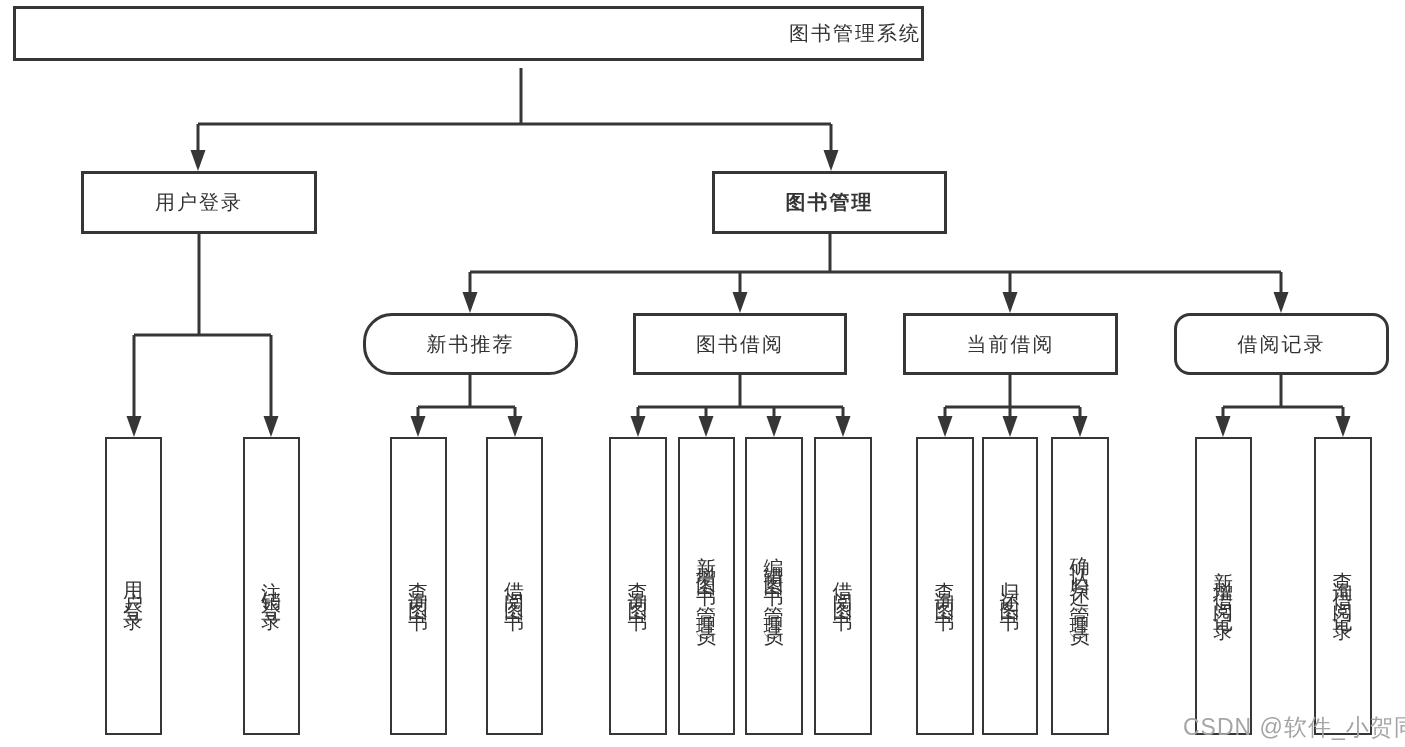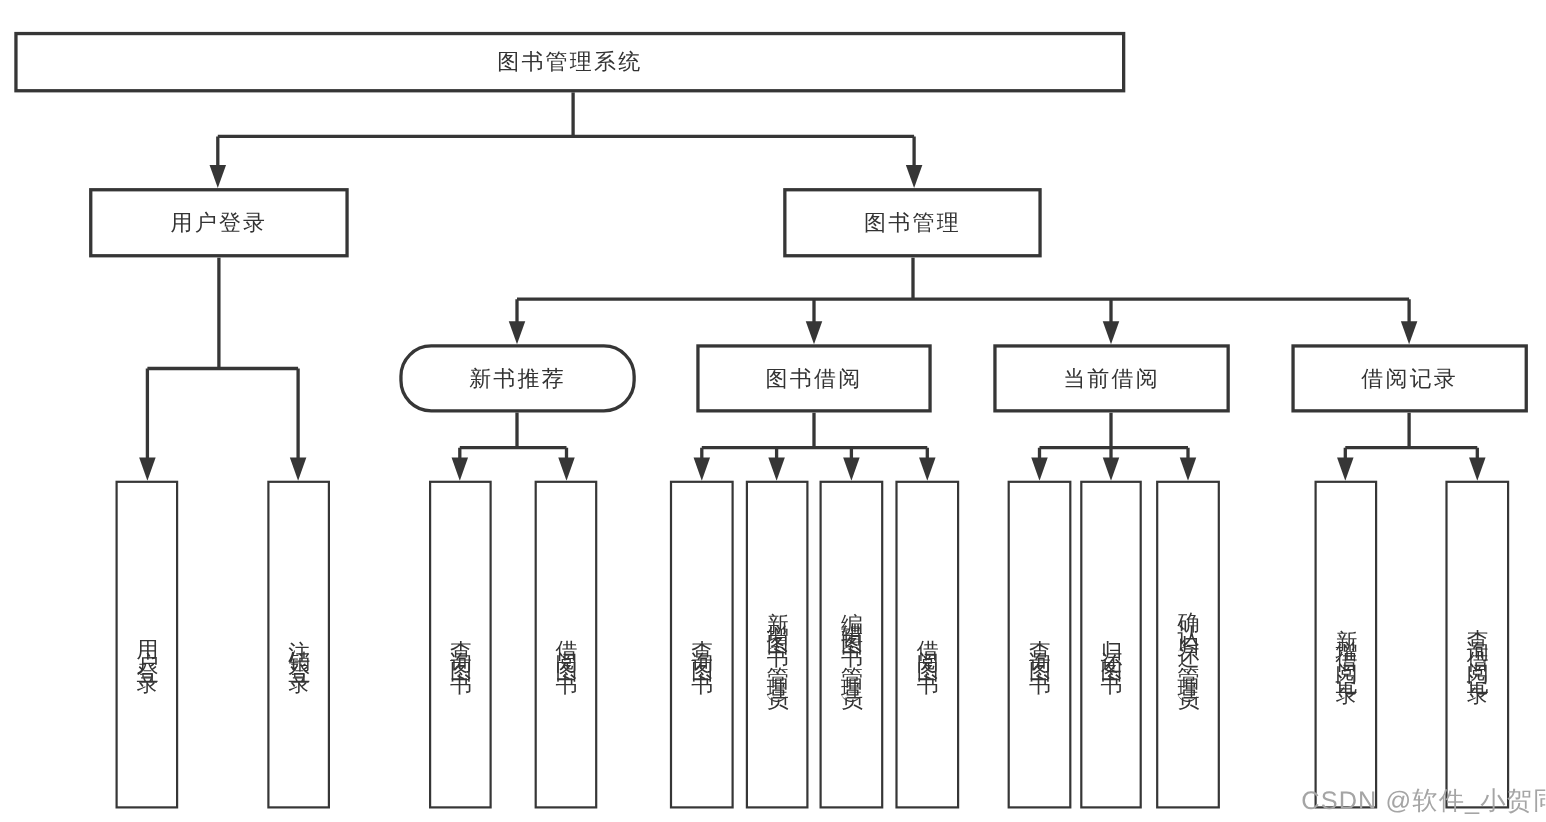--- a/index.html
+++ b/index.html
@@ -36,27 +36,27 @@
   .node.leaf { border-width: 2px; }
   .node.leaf .v-label {
     writing-mode: vertical-rl;
     text-orientation: mixed;
     font-size: 20px;
     line-height: 1;
     letter-spacing: 10px;
     white-space: nowrap;
   }
   
-  .n-root  { left: 13px;   top: 29px;  width: 1010px; height: 55px; }
+  .n-root  { left: 13px;   top: 6px;  width: 911px; height: 55px; justify-content: flex-end; }
   .n-login { left: 81px;   top: 171px; width: 236px;  height: 63px; }
-  .n-mgmt  { left: 712px;  top: 171px; width: 235px;  height: 63px; }
+  .n-mgmt  { left: 712px;  top: 171px; width: 235px;  height: 63px; font-weight: bold; }
   .n-l2a   { left: 363px;  top: 313px; width: 215px;  height: 62px; border-radius: 29px; }
   .n-l2b   { left: 633px;  top: 313px; width: 214px;  height: 62px; }
   .n-l2c   { left: 903px;  top: 313px; width: 215px;  height: 62px; }
-  .n-l2d   { left: 1174px; top: 313px; width: 215px;  height: 62px; }
+  .n-l2d   { left: 1174px; top: 313px; width: 215px;  height: 62px; border-radius: 16px; }
   .leaf    { top: 437px; height: 298px; }
   .n-a1 { left: 105px;  width: 57px; }
   .n-a2 { left: 243px;  width: 57px; }
   .n-b1 { left: 390px;  width: 57px; }
   .n-b2 { left: 486px;  width: 57px; }
   .n-c1 { left: 609px;  width: 58px; }
   .n-c2 { left: 678px;  width: 57px; }
   .n-c3 { left: 745px;  width: 58px; }
   .n-c4 { left: 814px;  width: 58px; }
   .n-d1 { left: 916px;  width: 58px; }

